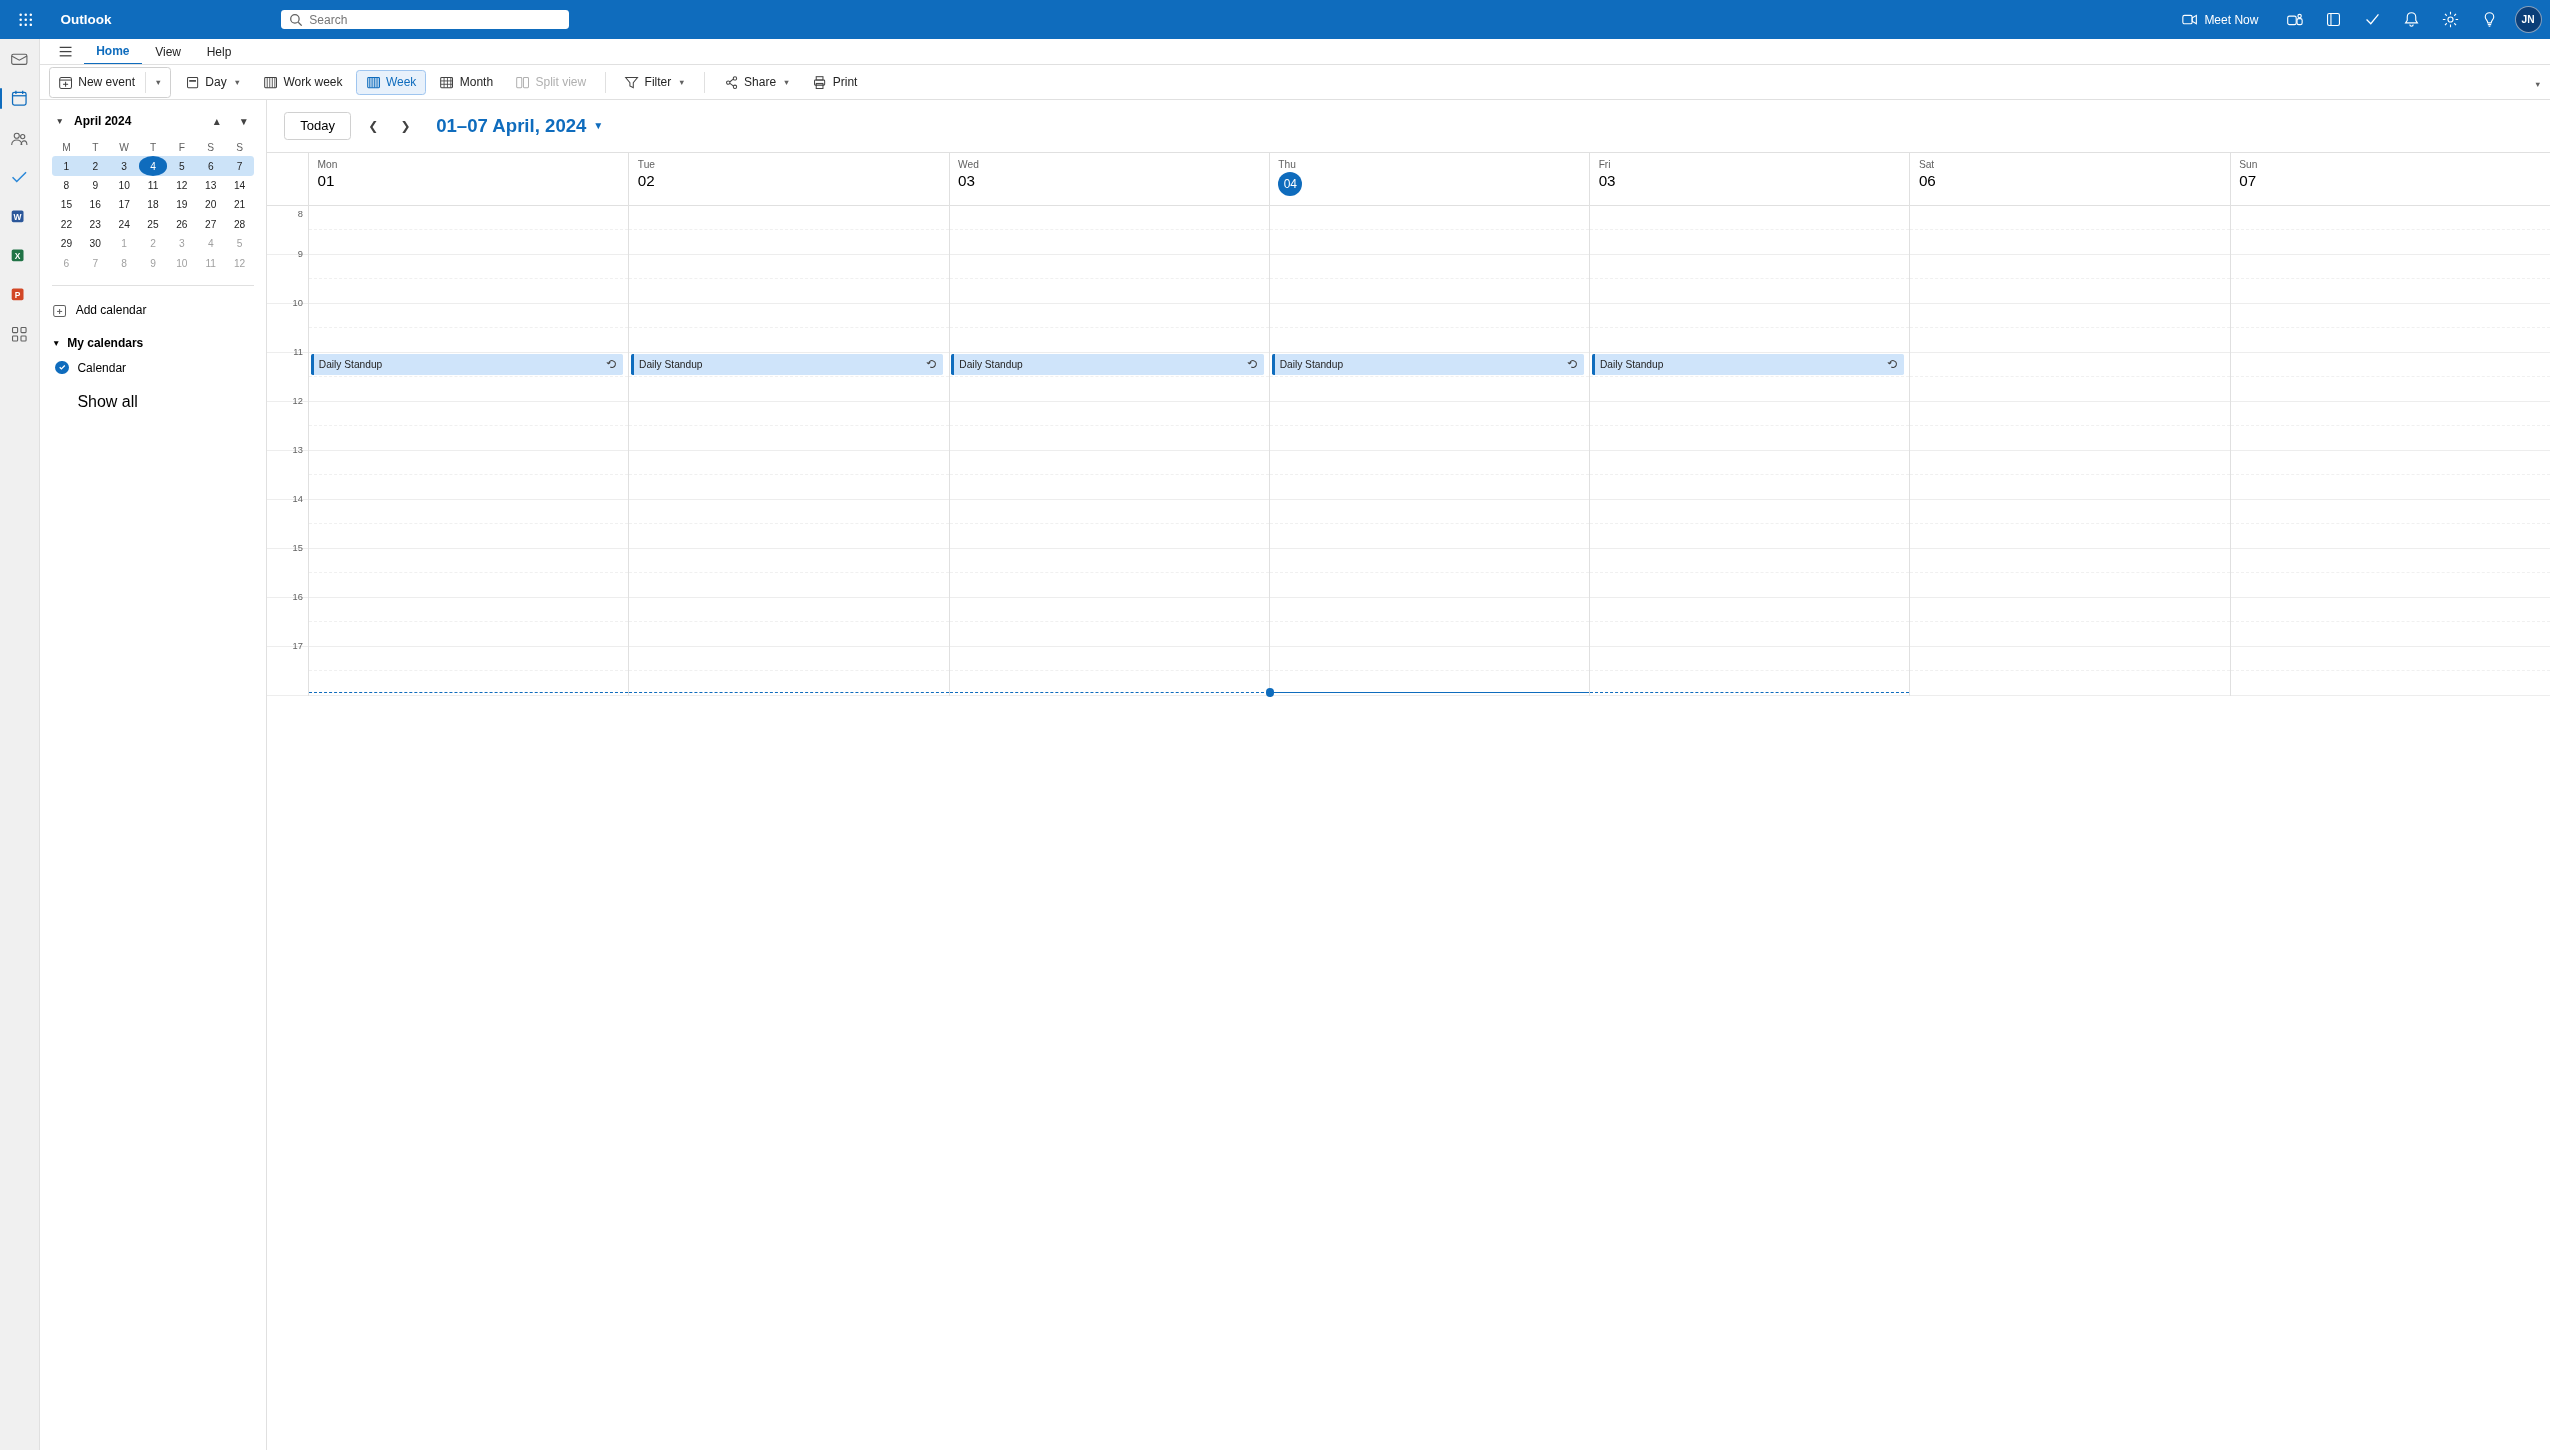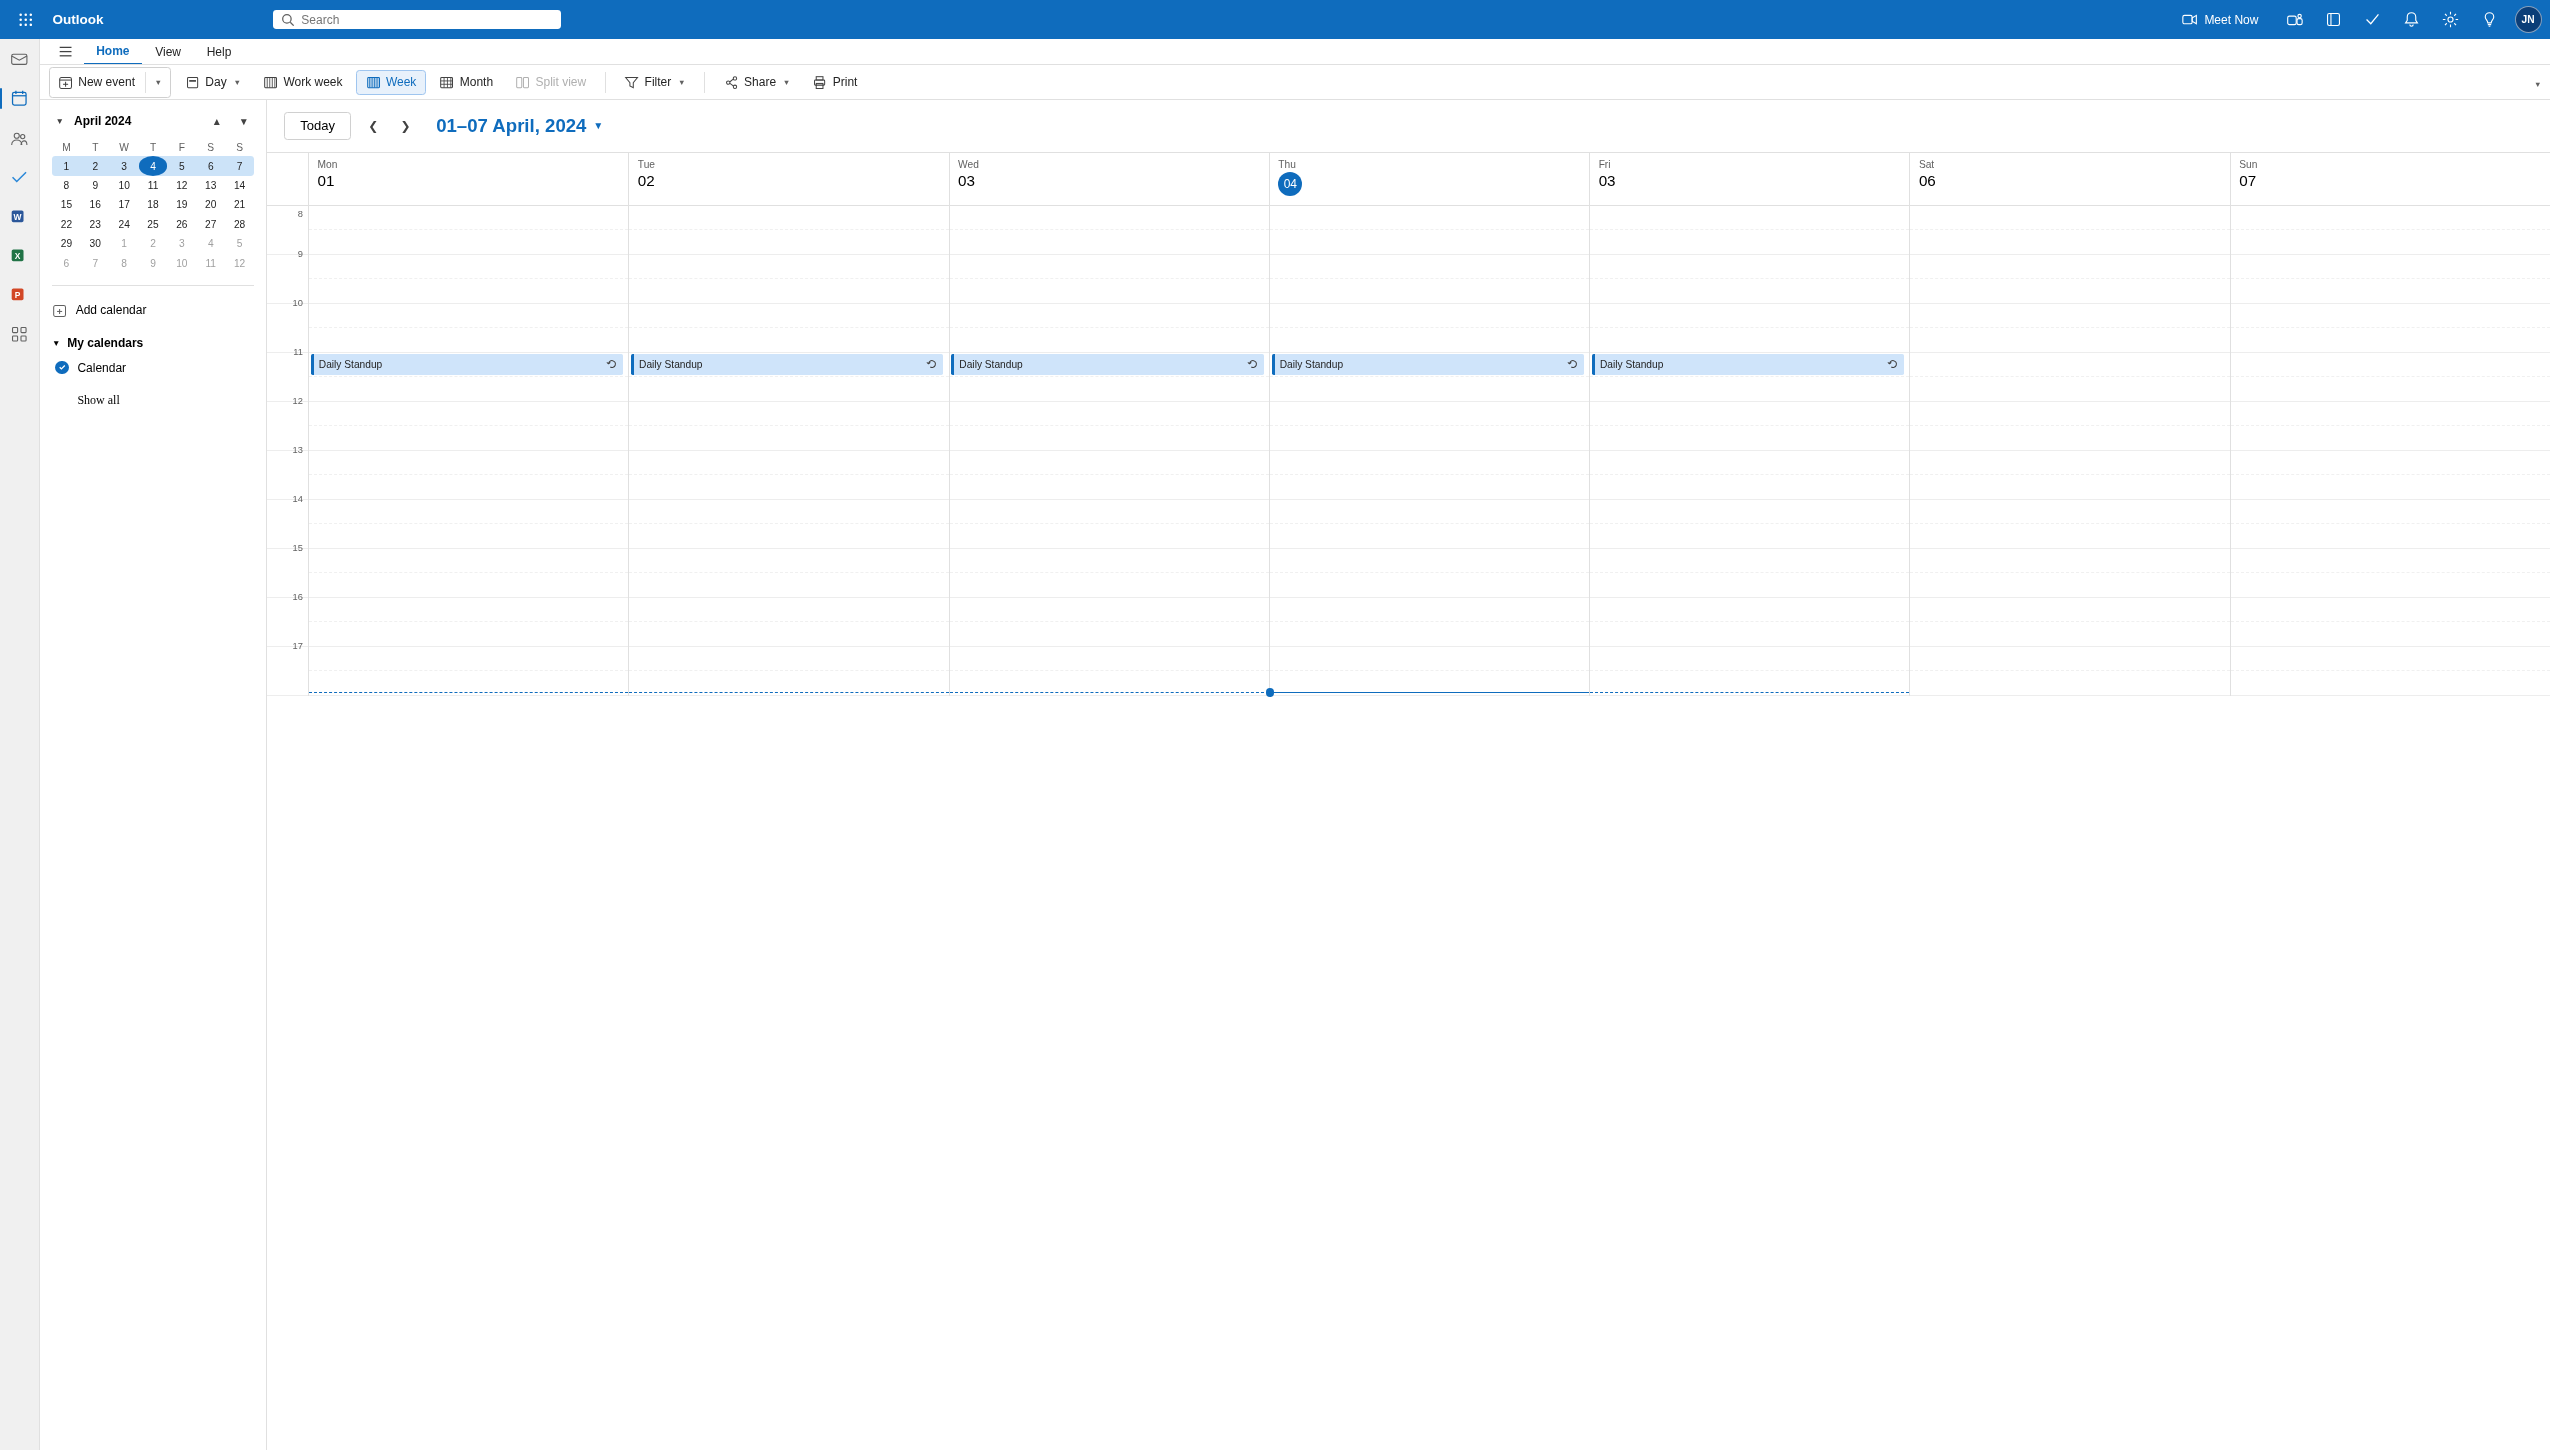--- a/index.html
+++ b/index.html
@@ -1,21 +1,21 @@
 <!DOCTYPE html>
 <html style="font-size:13.5px"><head>
   <meta charset="utf-8">
   <style>
     * { margin: 0; padding: 0; box-sizing: border-box; font-family: 'Segoe UI', Tahoma, sans-serif; }
     body { background: #fff; overflow: hidden; }
     
     
     .titlebar { height: 39px; background: #0f6cbd; display: flex; align-items: center; color: #fff; padding: 0 8.5px; }
     .titlebar .waffle { width: 34px; height: 39px; display: flex; align-items: center; justify-content: center; cursor: pointer; }
-    .titlebar .brand { font-size: 13.5px; font-weight: 600; margin-left: 10px; margin-right: 169px; }
+    .titlebar .brand { font-size: 13.5px; font-weight: 600; margin-left: 18px; margin-right: 169px; }
     .titlebar .search { flex: 0 0 288px; height: 19px; background: #fff; border-radius: 3.4px; display: flex; align-items: center; padding: 0 8.5px; }
     .titlebar .search svg { fill: #616161; }
     .titlebar .search input { border: none; outline: none; font-size: 12px; margin-left: 6.8px; flex: 1; }
     .titlebar .spacer { flex: 1; }
     .titlebar .meet { display: flex; align-items: center; gap: 6.8px; font-size: 12px; margin-right: 17px; cursor: pointer; }
     .titlebar .hicon { width: 39px; height: 39px; display: flex; align-items: center; justify-content: center; cursor: pointer; }
     .titlebar .avatar { width: 27px; height: 27px; border-radius: 50%; background: #0b3e78; border: 0.8px solid rgba(255,255,255,0.5); display: flex; align-items: center; justify-content: center; font-size: 10.2px; font-weight: 600; margin-left: 5.1px; cursor: pointer; }
 
     
     .app { display: flex; height: calc(100vh - 39px); }
@@ -57,21 +57,21 @@
     .weekrow .day.today { background: #0f6cbd; color: #fff; }
     .weekrow.selected { background: #cce3f8; border-radius: 3.4px; }
     .weekrow.selected .day.today { background: #0f6cbd; }
     .sidebar .divider { height: 0.8px; background: #e0e0e0; margin: 12px 0; }
     .sidebar .addcal { display: flex; align-items: center; gap: 8.5px; font-size: 12px; padding: 5.1px 0; cursor: pointer; }
     .sidebar .section { display: flex; align-items: center; gap: 6.8px; font-size: 12px; font-weight: 600; padding: 5.1px 0; cursor: pointer; }
     .sidebar .section .chev { font-size: 8.5px; }
     .sidebar .calitem { display: flex; align-items: center; gap: 8.5px; font-size: 12px; padding: 5.1px 0 5.1px 3.4px; cursor: pointer; }
     .sidebar .check { width: 13.5px; height: 13.5px; border-radius: 50%; background: #0f6cbd; display: flex; align-items: center; justify-content: center; }
     .sidebar .check svg { fill: #fff; }
-    .sidebar .showall { font-size: 12px; padding: 5.1px 0 5.1px 25.4px; cursor: pointer; font-family: Liberation Serif, serif; }
+    .sidebar .showall { font-size: 16px; padding: 5.1px 0 5.1px 25.4px; cursor: pointer; }
 
     
     .calendar { flex: 1; display: flex; flex-direction: column; overflow: hidden; }
     .cal-header { display: flex; align-items: center; padding: 12px 17px; gap: 12px; }
     .cal-header .today-btn { padding: 5.1px 15.2px; border: 0.8px solid #d0d0d0; border-radius: 3.4px; font-size: 13px; cursor: pointer; background: #fff; }
     .cal-header .nav { width: 20.3px; height: 20.3px; display:flex; align-items:center; justify-content:center; cursor: pointer; font-size: 12px; color: #424242; }
     .cal-header .range { font-size: 18.6px; font-weight: 600; color: #0f6cbd; display:flex; align-items:center; gap:6.8px; margin-left: 8.5px; cursor:pointer; }
     .cal-header .range .chev { font-size: 10.2px; }
 
     .dayheaders { display: flex; border-top: 0.8px solid #e0e0e0; border-bottom: 0.8px solid #e0e0e0; }

